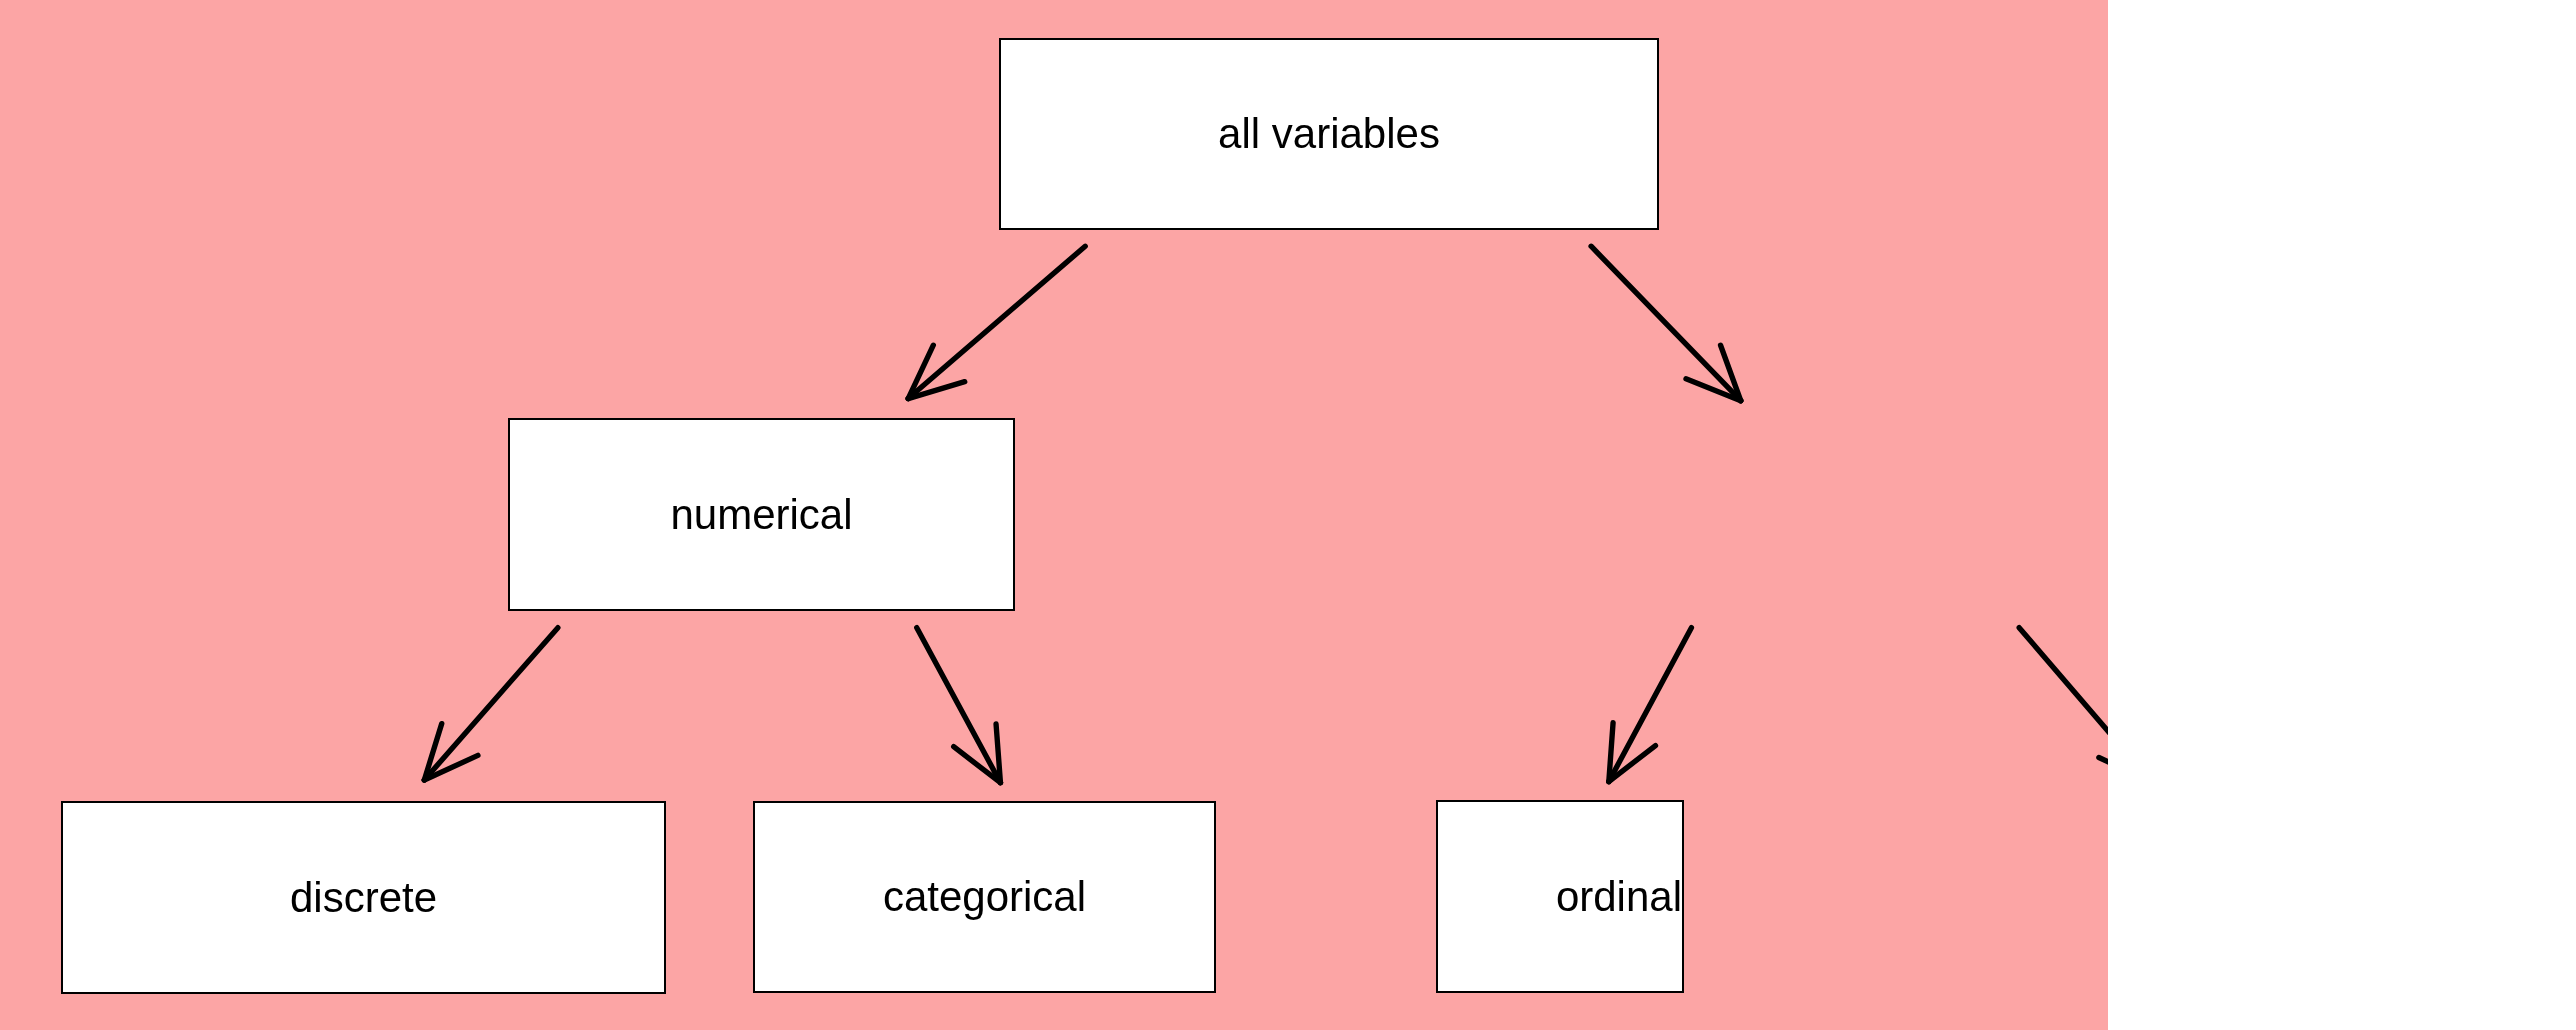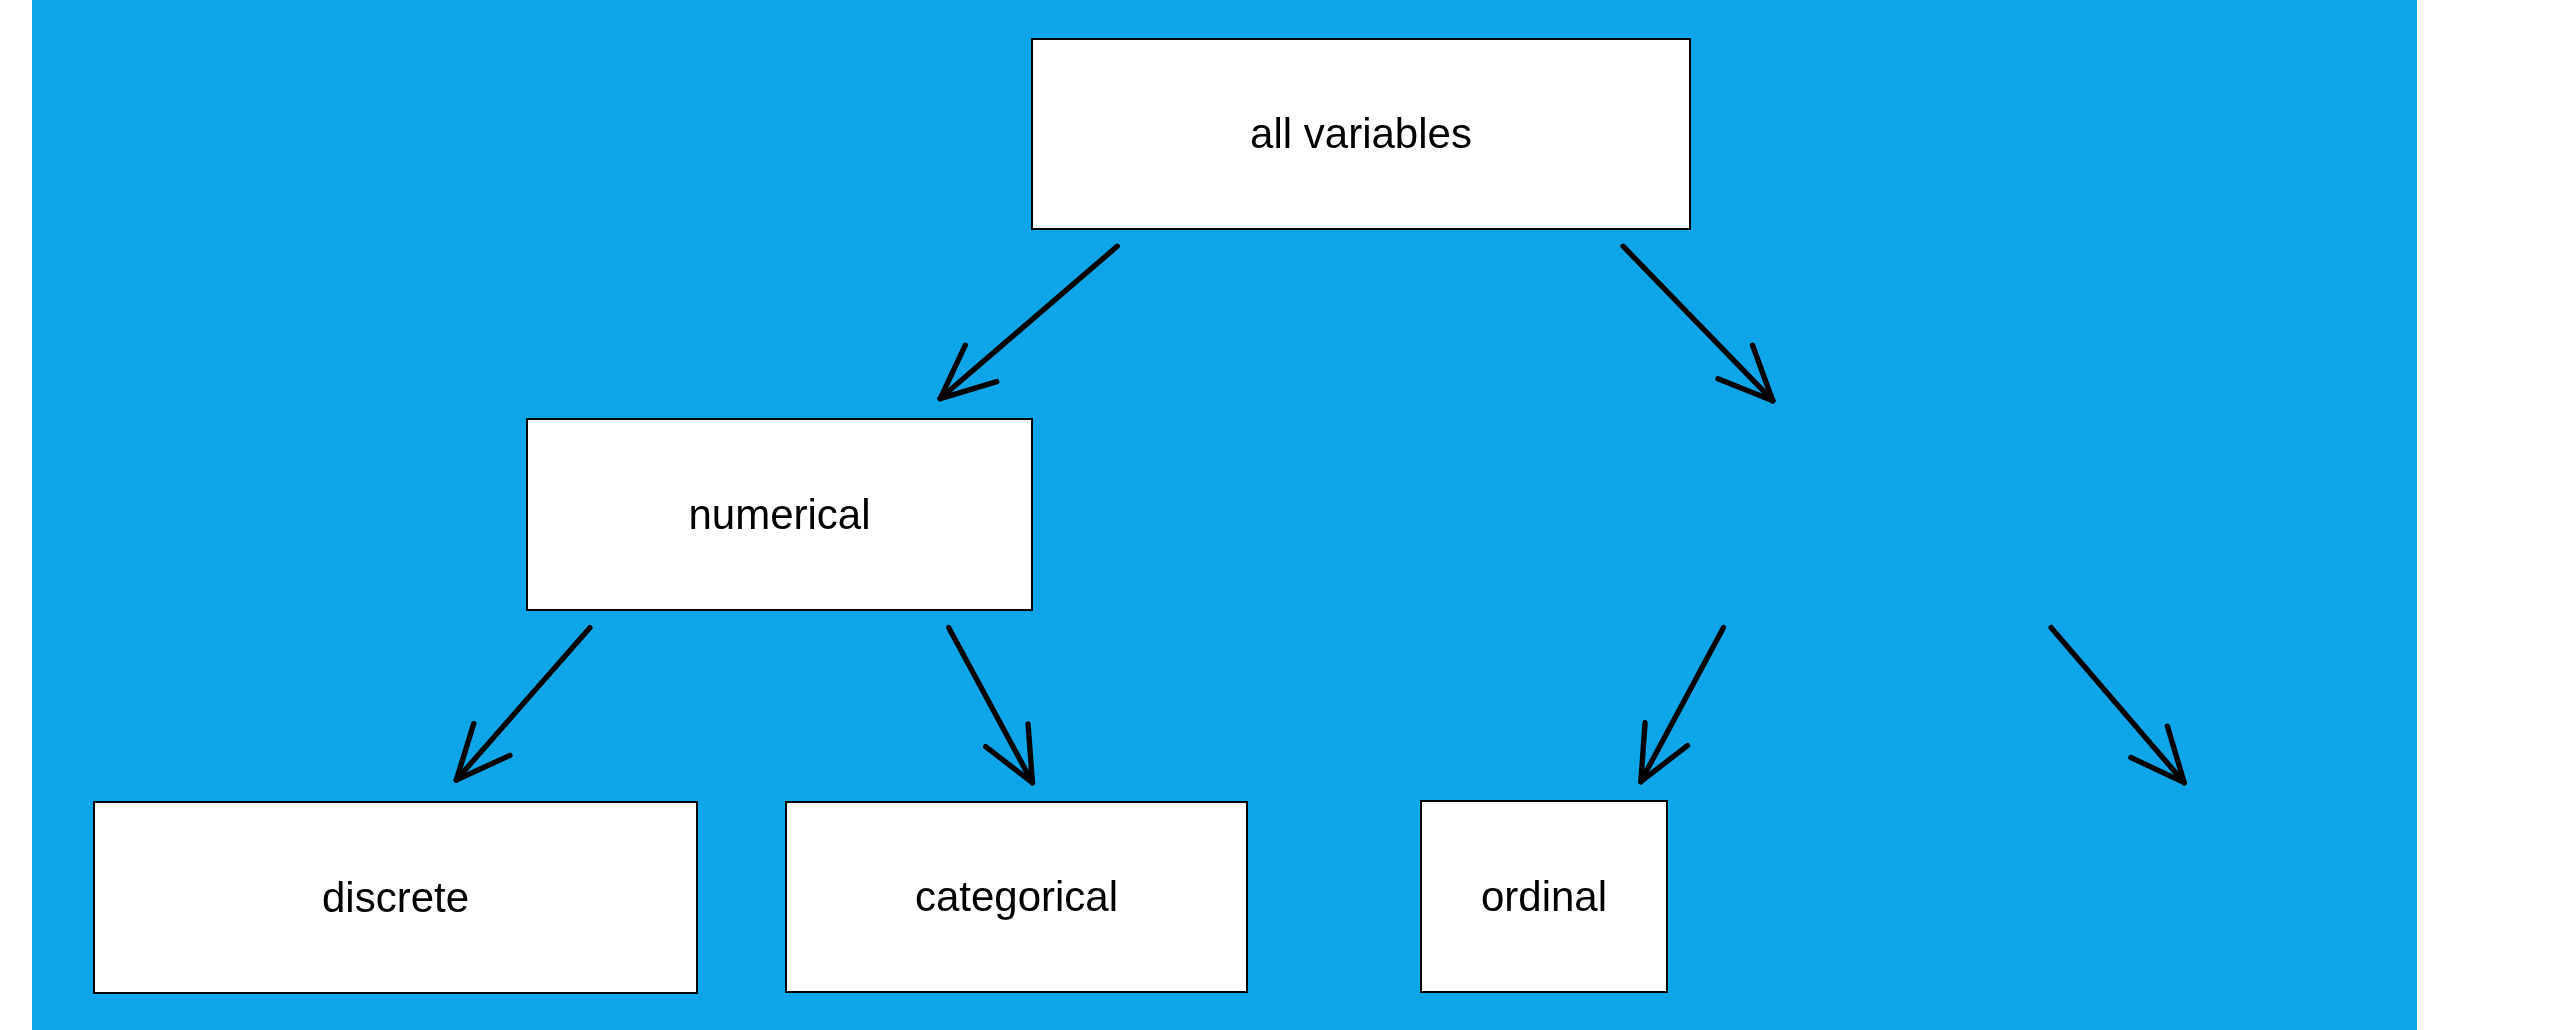--- a/index.html
+++ b/index.html
@@ -5,25 +5,24 @@
   html, body {
     margin: 0;
     padding: 0;
     background: #ffffff;
   }
   body {
     font-family: "Liberation Sans", sans-serif;
   }
   #canvas {
     position: relative;
-    width: 2385px;
+    width: 2108px;
     height: 1030px;
-    background: #0ea5e9;
+    background: #fca5a5;
     overflow: hidden;
-    margin-left: 32px;
   }
   #edges {
     position: absolute;
     left: 0;
     top: 0;
     width: 2576px;
     height: 1030px;
     pointer-events: none;
   }
   .node {
@@ -79,32 +78,32 @@
         <line x1="3763" y1="1170" x2="4011" y2="1459" stroke="#000000" stroke-width="10" stroke-linecap="round"></line>
         <line x1="4011" y1="1459" x2="3911.5524293270087" y2="1411.9874411753578" stroke="#000000" stroke-width="10" stroke-linecap="round"></line>
         <line x1="4011" y1="1459" x2="3979.630021936547" y2="1353.5679153374151" stroke="#000000" stroke-width="10" stroke-linecap="round"></line>
       </g>
     </svg>
 
   <div class="node" style="left: 999px; top: 38px; width: 660px; height: 192px; border-color: rgb(0, 0, 0); background: rgb(255, 255, 255);">
     <span class="node-label">all variables</span>
   </div>
 
-  <div class="node" style="left: 494px; top: 418px; width: 507px; height: 193px; border-color: rgb(0, 0, 0); background: rgb(255, 255, 255);">
+  <div class="node" style="left: 508px; top: 418px; width: 507px; height: 193px; border-color: rgb(0, 0, 0); background: rgb(255, 255, 255);">
     <span class="node-label">numerical</span>
   </div>
 
 
   <div class="node" style="left: 61px; top: 801px; width: 605px; height: 193px; border-color: rgb(0, 0, 0); background: rgb(255, 255, 255);">
     <span class="node-label">discrete</span>
   </div>
 
   <div class="node" style="left: 753px; top: 801px; width: 463px; height: 192px; border-color: rgb(0, 0, 0); background: rgb(255, 255, 255);">
     <span class="node-label">categorical</span>
   </div>
 
-  <div class="node" style="left: 1388px; top: 800px; width: 248px; height: 193px; border-color: rgb(0, 0, 0); background: rgb(255, 255, 255);">
+  <div class="node" style="left: 1436px; top: 800px; width: 248px; height: 193px; border-color: rgb(0, 0, 0); background: rgb(255, 255, 255); justify-content: flex-end;">
     <span class="node-label">ordinal</span>
   </div>
 
 
 </div>
 
 
 </body></html>

